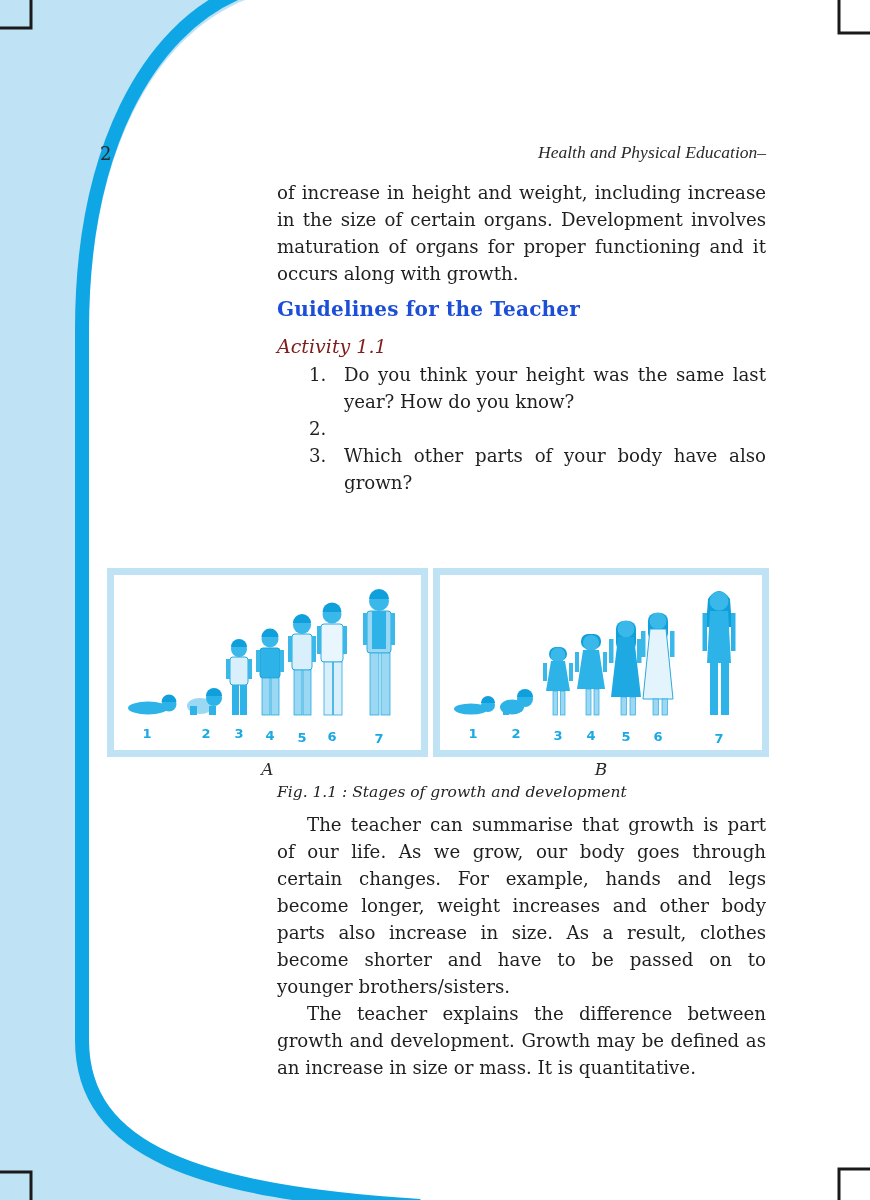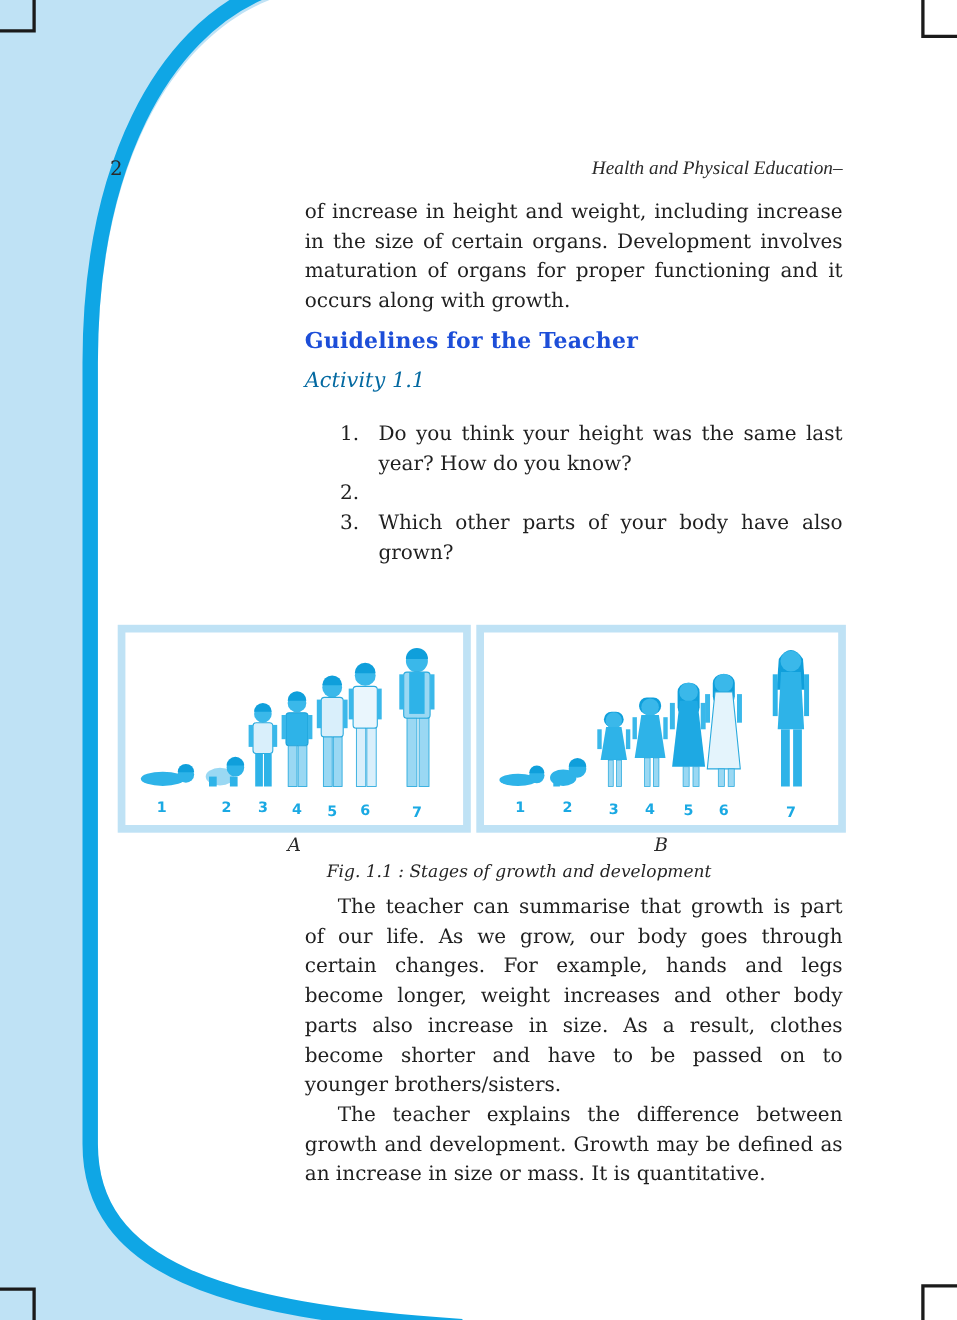--- a/index.html
+++ b/index.html
@@ -23,22 +23,22 @@
   .running-head{
     font:italic 17.5px/27px "Liberation Serif", serif;color:#2a2a2a;
     text-align:right;margin:0 0 13px 0;
   }
   .para{margin:0;}
   .section-heading{
     font:bold 20px/27px "DejaVu Serif", serif;color:#1d4ed8;
     text-align:left;margin:9px 0 10px 0;letter-spacing:0.2px;
   }
   .activity-heading{
-    font:italic 19px/27px "DejaVu Serif", serif;color:#0369a1;
-    text-align:left;margin:6px 0 21px 0;
+    font:italic 19px/27px "DejaVu Serif", serif;color:#7f1d1d;
+    text-align:left;margin:6px 0 1px 0;
   }
   .q{display:flex;margin:0;padding-left:32px;}
   .q-num{flex:0 0 35px;}
   .q-text{flex:1 1 auto;text-align:justify;}
 
   .figure-row{
     position:absolute;left:107px;top:568px;z-index:2;
     display:flex;gap:5px;
   }
   .panel{
@@ -50,21 +50,21 @@
 
   .fig-label{
     position:absolute;z-index:2;text-align:center;
     font:italic 17px/20px "DejaVu Serif", serif;color:#2a2a2a;
   }
   .fig-label.a{left:107px;top:759px;width:321px;}
   .fig-label.b{left:433px;top:759px;width:336px;}
 
   .fig-caption{
     position:absolute;left:277px;top:781px;z-index:2;
-    font:italic 15.5px/22px "DejaVu Serif", serif;color:#242424;margin-left:20px;
+    font:italic 15.5px/22px "DejaVu Serif", serif;color:#242424;
   }
 
   .col2{
     position:absolute;left:277px;top:811px;width:489px;z-index:2;
     font:18.2px/27px "DejaVu Serif", serif;color:#1f1f1f;
     text-align:justify;
   }
   .col2 .para{text-indent:30px;margin:0;}
 </style>
 </head>

